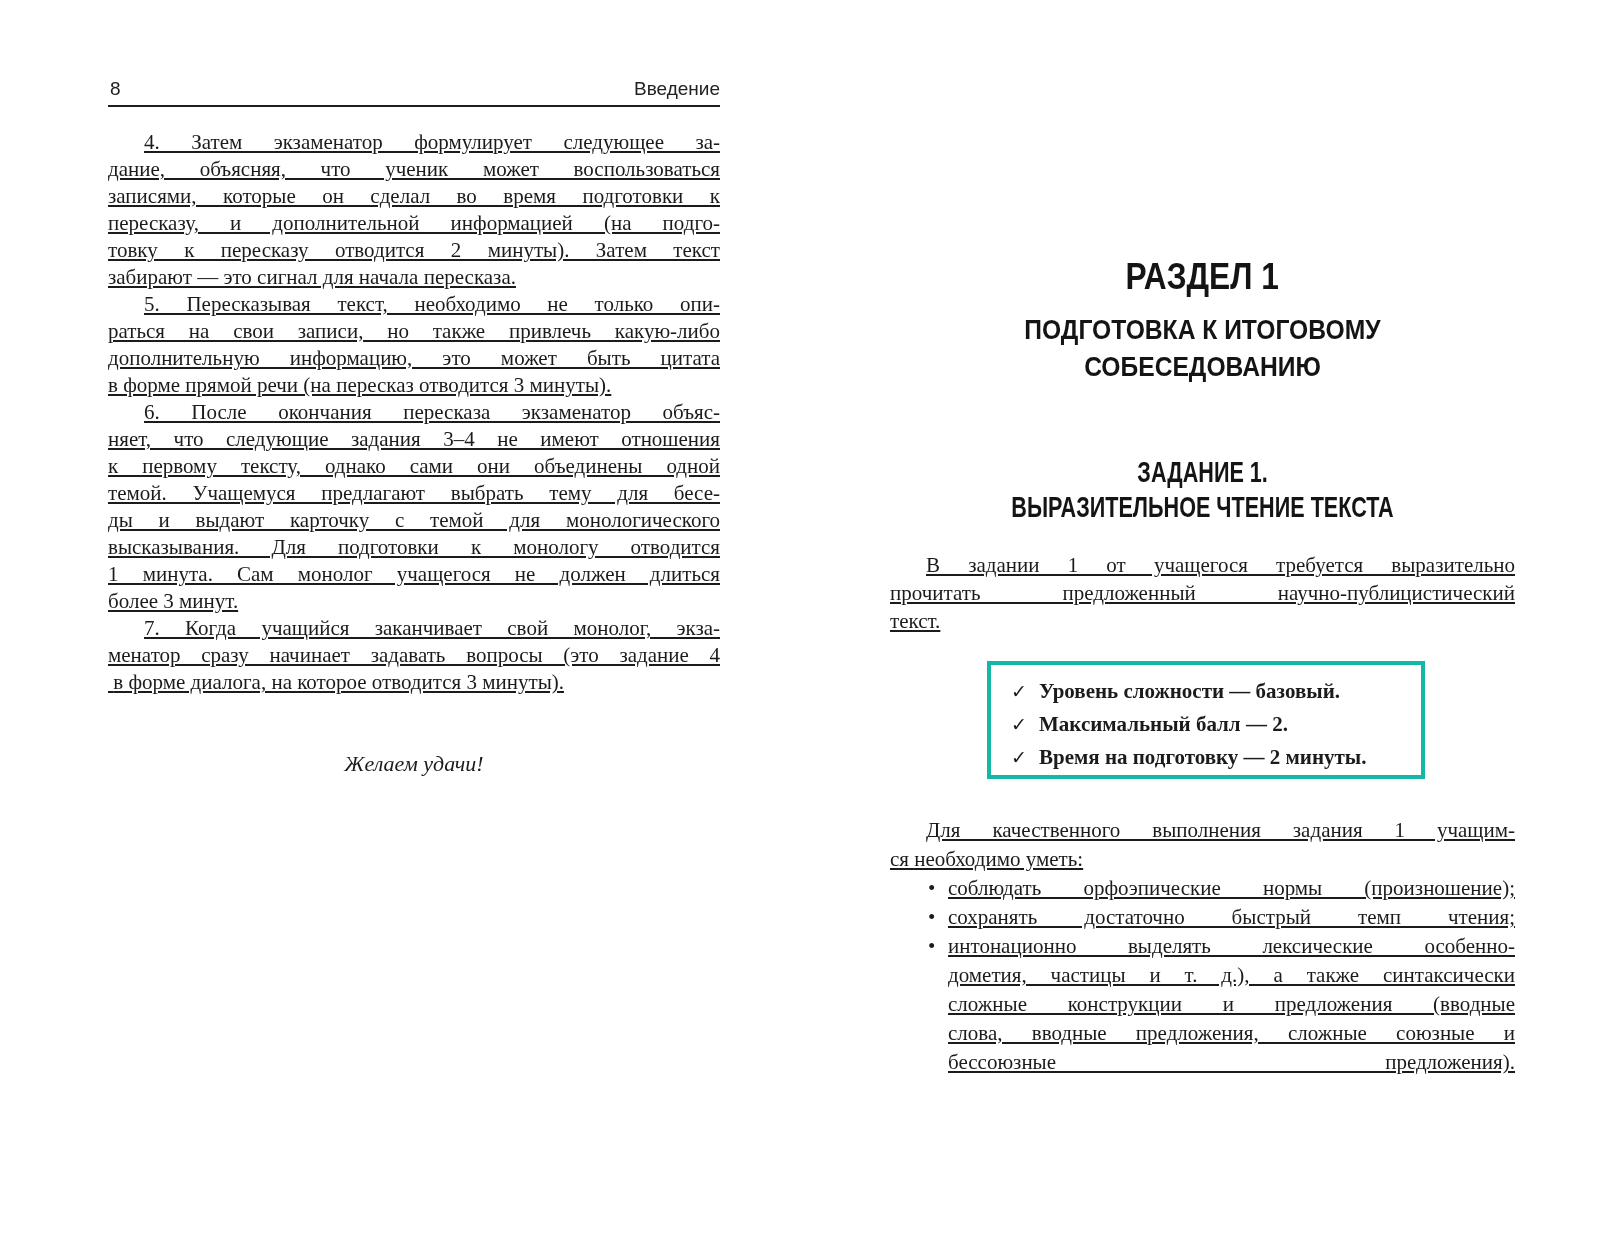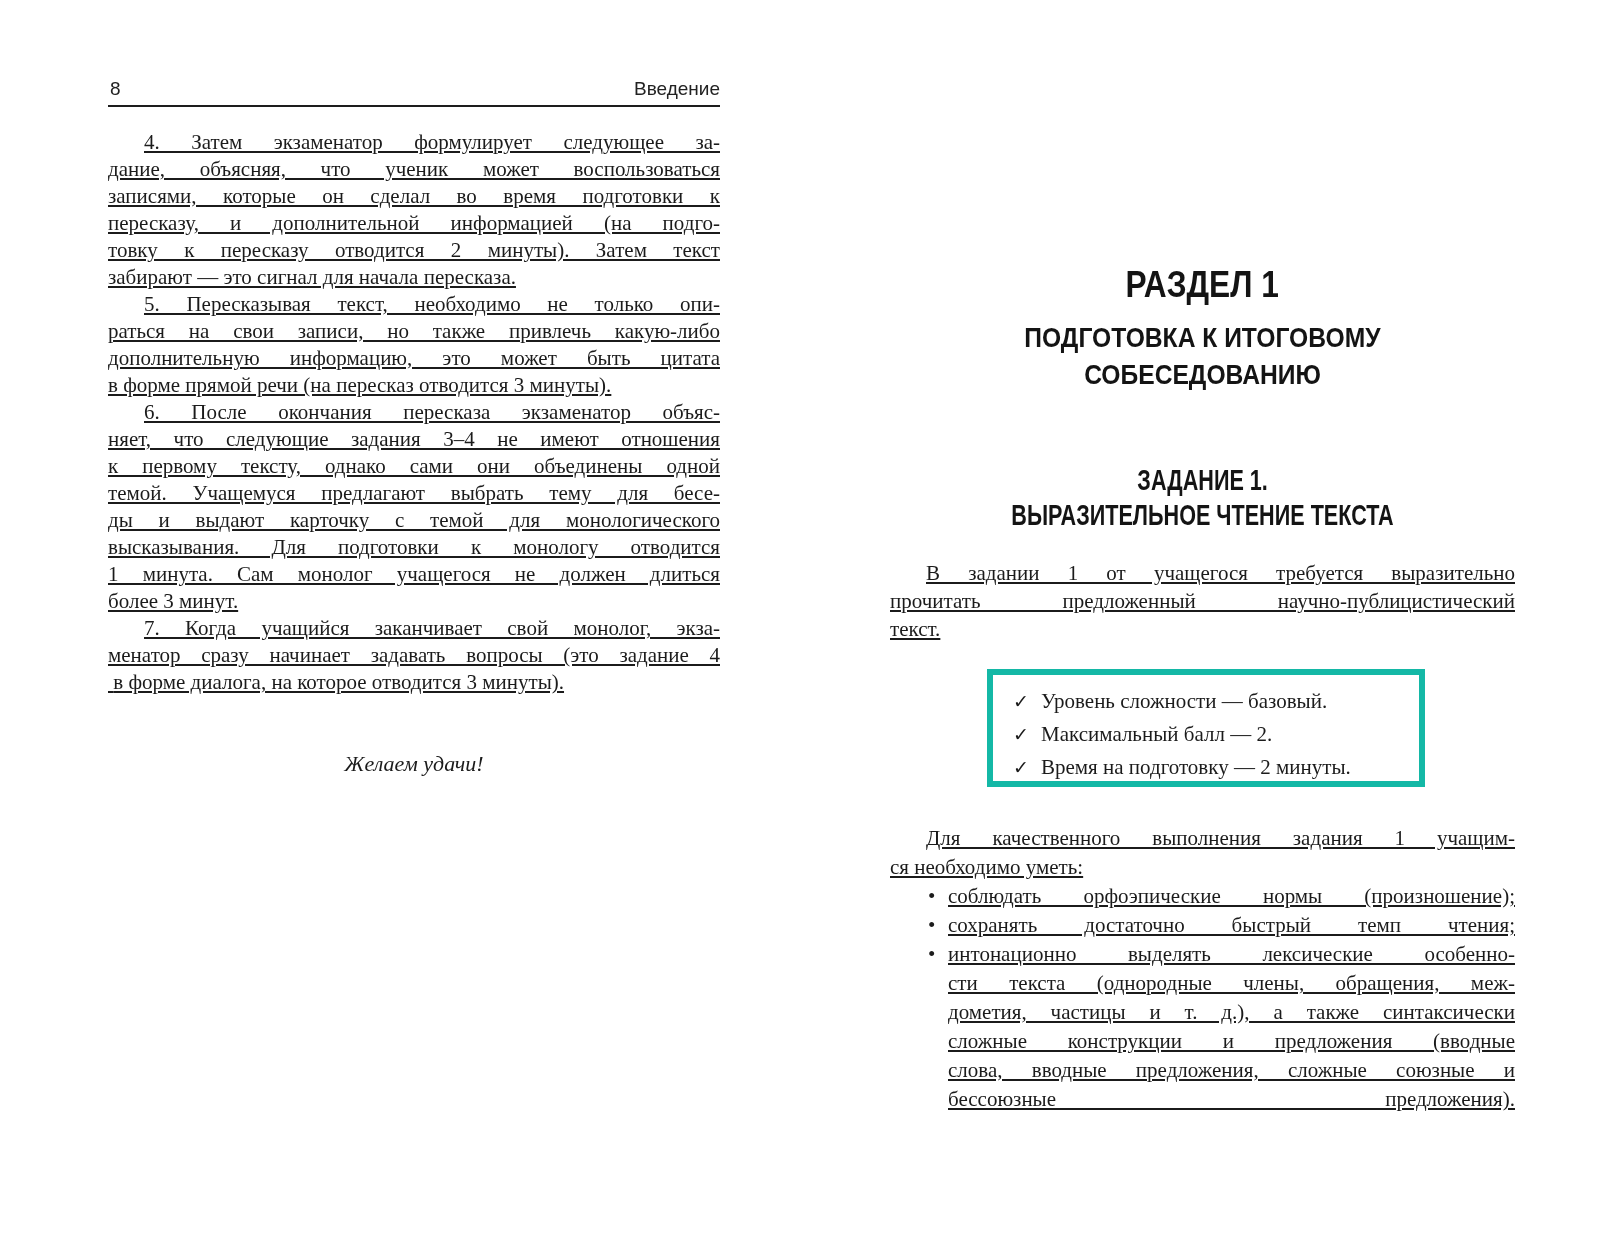--- a/index.html
+++ b/index.html
@@ -22,31 +22,31 @@
   .lp-rule{position:absolute;top:27px;left:0;right:0;border-top:2px solid #1d1d1d;}
   .lp-body{position:absolute;top:51px;left:0;width:612px;
     font-size:21px;line-height:27px;}
   .lp-closing{position:absolute;top:672px;left:0;width:612px;
     text-align:center;font-style:italic;font-size:22px;line-height:28px;}
   
   .tline{text-align:justify;text-align-last:justify;white-space:pre-wrap;text-decoration:underline;}
   .tlast{text-align-last:left;}
   .tindent{text-indent:36px;}
   
-  .page-right{position:absolute;left:890px;top:12px;width:625px;height:1082px;}
+  .page-right{position:absolute;left:890px;top:4px;width:625px;height:1082px;}
   .rp-h1a,.rp-h1b,.rp-h2{position:absolute;left:0;width:625px;text-align:center;
     font-family:"Liberation Sans","DejaVu Sans",sans-serif;font-weight:700;color:#141414;}
   .rp-h1a{top:254px;font-size:36px;line-height:38px;}
   .rp-h1b{top:307px;font-size:28px;line-height:37px;}
   .rp-h2{top:450px;font-size:30px;line-height:35px;}
   .cnd88{display:inline-block;transform:scaleX(0.88);transform-origin:center;white-space:nowrap;}
   .cnd72{display:inline-block;transform:scaleX(0.72);transform-origin:center;white-space:nowrap;}
   .rp-intro{position:absolute;top:547px;left:0;width:625px;font-size:21px;line-height:28px;}
   .rp-box{position:absolute;top:657px;left:97px;width:438px;height:118px;
-    border:6px solid #14b8a6;box-sizing:border-box;padding:10px 0 0 20px;}
+    border:4px solid #14b8a6;box-sizing:border-box;padding:10px 0 0 20px;font-weight:bold;}
   .check-row{font-size:21px;line-height:33px;white-space:nowrap;}
   .check-icon{display:inline-block;width:28px;
     font-family:"DejaVu Sans",sans-serif;font-size:19px;color:#1b1b1b;}
   .rp-req{position:absolute;top:812px;left:0;width:625px;font-size:21px;line-height:29px;}
   .bullet-item{position:relative;padding-left:58px;}
   .bullet-item .tline{text-align:justify;text-align-last:justify;}
   .bullet-dot{position:absolute;left:38px;top:0;font-size:21px;line-height:29px;}
 </style>
 </head>
 <body>
@@ -131,21 +131,20 @@
             <span class="bullet-dot">•</span>
             <div class="tline tlast">соблюдать орфоэпические нормы (произношение);</div>
           </div>
           <div class="bullet-item">
             <span class="bullet-dot">•</span>
             <div class="tline tlast">сохранять достаточно быстрый темп чтения;</div>
           </div>
           <div class="bullet-item">
             <span class="bullet-dot">•</span>
             <div class="tline">интонационно выделять лексические особенно-</div>
-            <div class="tline">сти текста (однородные члены, обращения, меж-</div>
             <div class="tline">дометия, частицы и т. д.), а также синтаксически</div>
             <div class="tline">сложные конструкции и предложения (вводные</div>
             <div class="tline">слова, вводные предложения, сложные союзные и</div>
             <div class="tline tlast">бессоюзные предложения).</div>
           </div>
         </div>
     </div>
   </div>
 
 </div>

